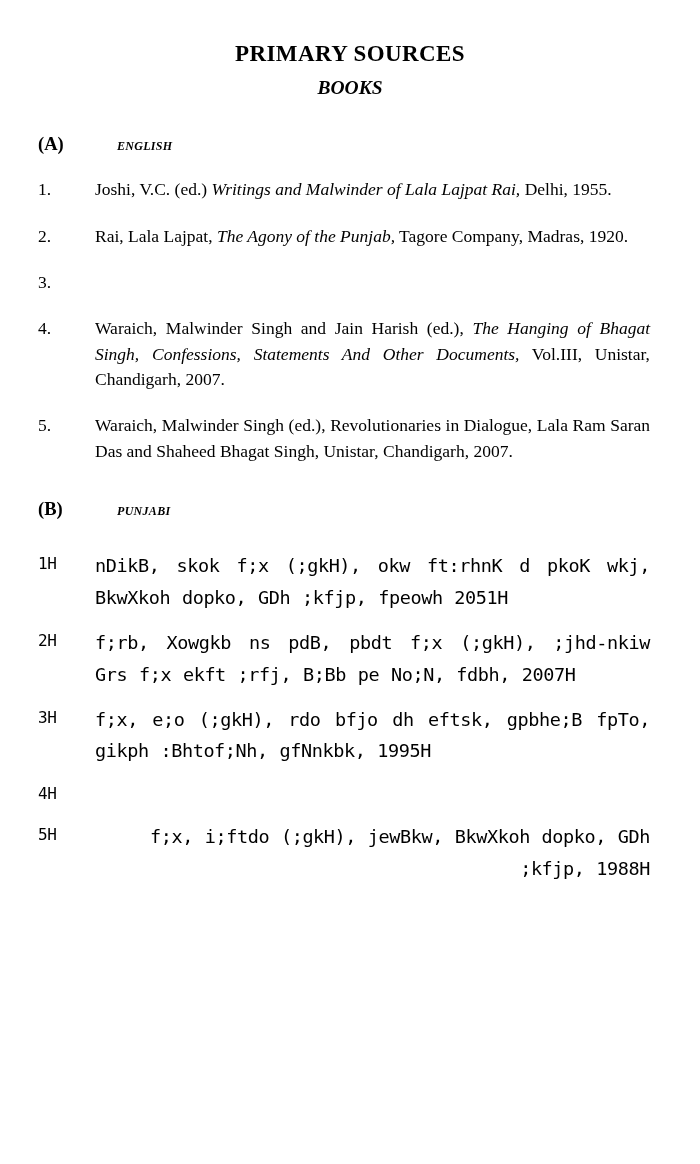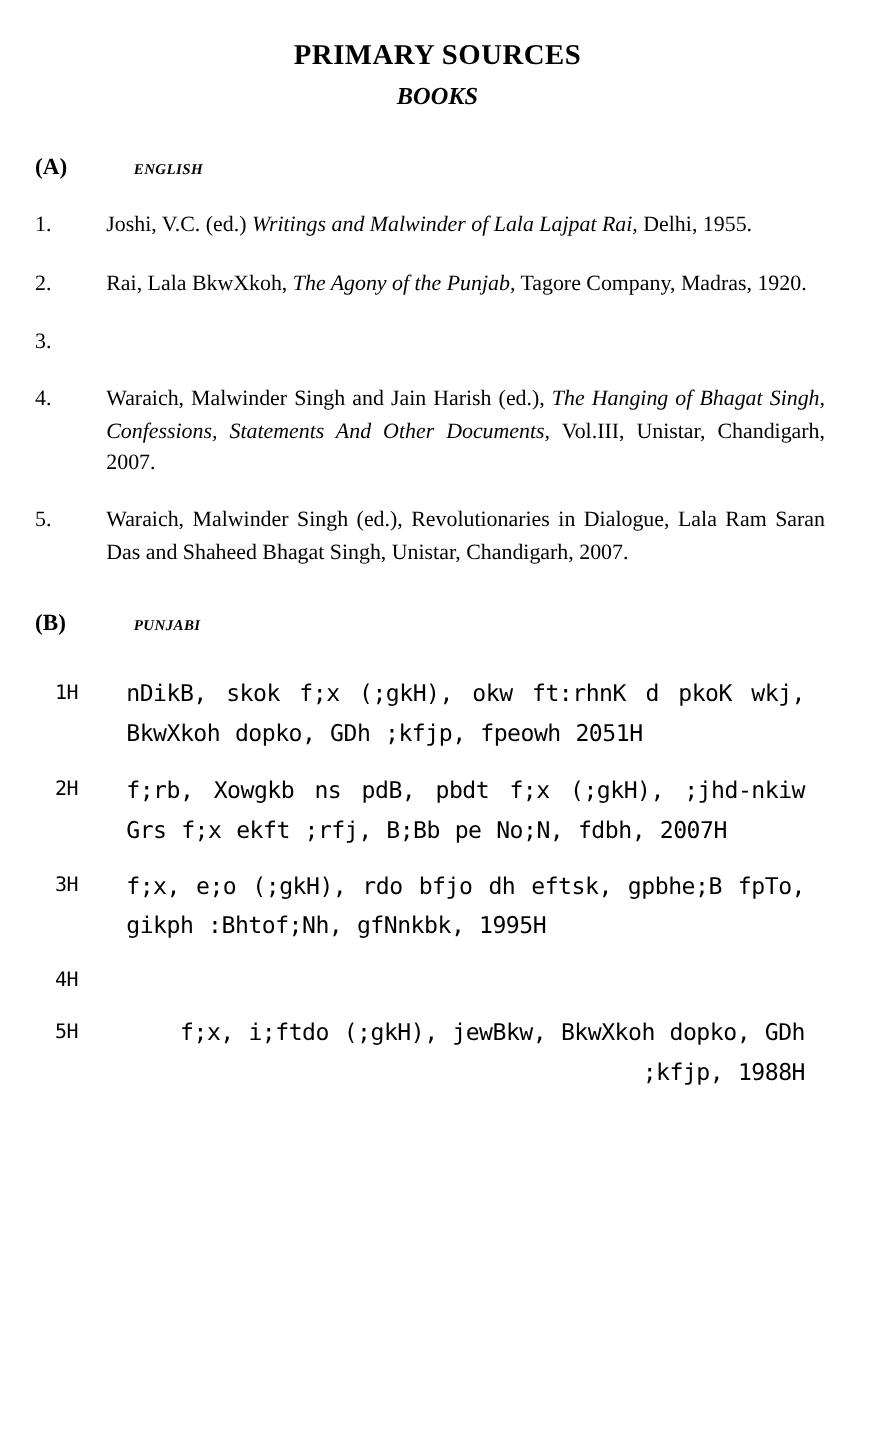--- a/index.html
+++ b/index.html
@@ -15,21 +15,21 @@
     font-family: "Liberation Serif", "DejaVu Serif", serif;
     color: #000000;
     overflow: hidden;
   }
   .page {
     position: absolute;
     left: 0;
     top: 0;
     width: 700px;
     height: 1164px;
-    padding: 0;
+    padding: 10px;
     box-sizing: border-box;
   }
 
   
   .doc-title {
     text-align: center;
     font-size: 23px;
     font-weight: bold;
     letter-spacing: 0.4px;
     margin: 30px 0 0 0;
@@ -96,21 +96,21 @@
     hyphens: none;
   }
   .ref-text.nojust { text-align: left; }
   .ref-text i { font-style: italic; }
 
   
   .ref-list.english .ref-item:first-child { margin-top: 22px; }
 
   
   .punjabi-list {
-    margin: 16px;
+    margin: 0;
     padding: 0;
     list-style: none;
   }
   .punjabi-item {
     display: flex;
     align-items: flex-start;
     padding: 0 40px 0 28px;
     margin-top: 13px;
   }
   .punjabi-list .punjabi-item:first-child { margin-top: 30px; }
@@ -147,21 +147,21 @@
     <span class="section-name">ENGLISH</span>
   </div>
 
   <ul class="ref-list english">
     <li class="ref-item">
       <span class="ref-num">1.</span>
       <span class="ref-text"><span>Joshi, V.C. (ed.) </span><i>Writings and Malwinder of Lala Lajpat Rai,</i><span> Delhi, 1955.</span></span>
     </li>
     <li class="ref-item">
       <span class="ref-num">2.</span>
-      <span class="ref-text"><span>Rai, Lala BkwXkoh, </span><i>The Agony of the Punjab,</i><span> Tagore Company, Madras, 1920.</span></span>
+      <span class="ref-text"><span>Rai, Lala Lajpat, </span><i>The Agony of the Punjab,</i><span> Tagore Company, Madras, 1920.</span></span>
     </li>
     <li class="ref-item">
       <span class="ref-num">3.</span>
     </li>
     <li class="ref-item">
       <span class="ref-num">4.</span>
       <span class="ref-text"><span>Waraich, Malwinder Singh and Jain Harish (ed.), </span><i>The Hanging of Bhagat Singh, Confessions, Statements And Other Documents,</i><span> Vol.III, Unistar, Chandigarh, 2007.</span></span>
     </li>
     <li class="ref-item">
       <span class="ref-num">5.</span>

